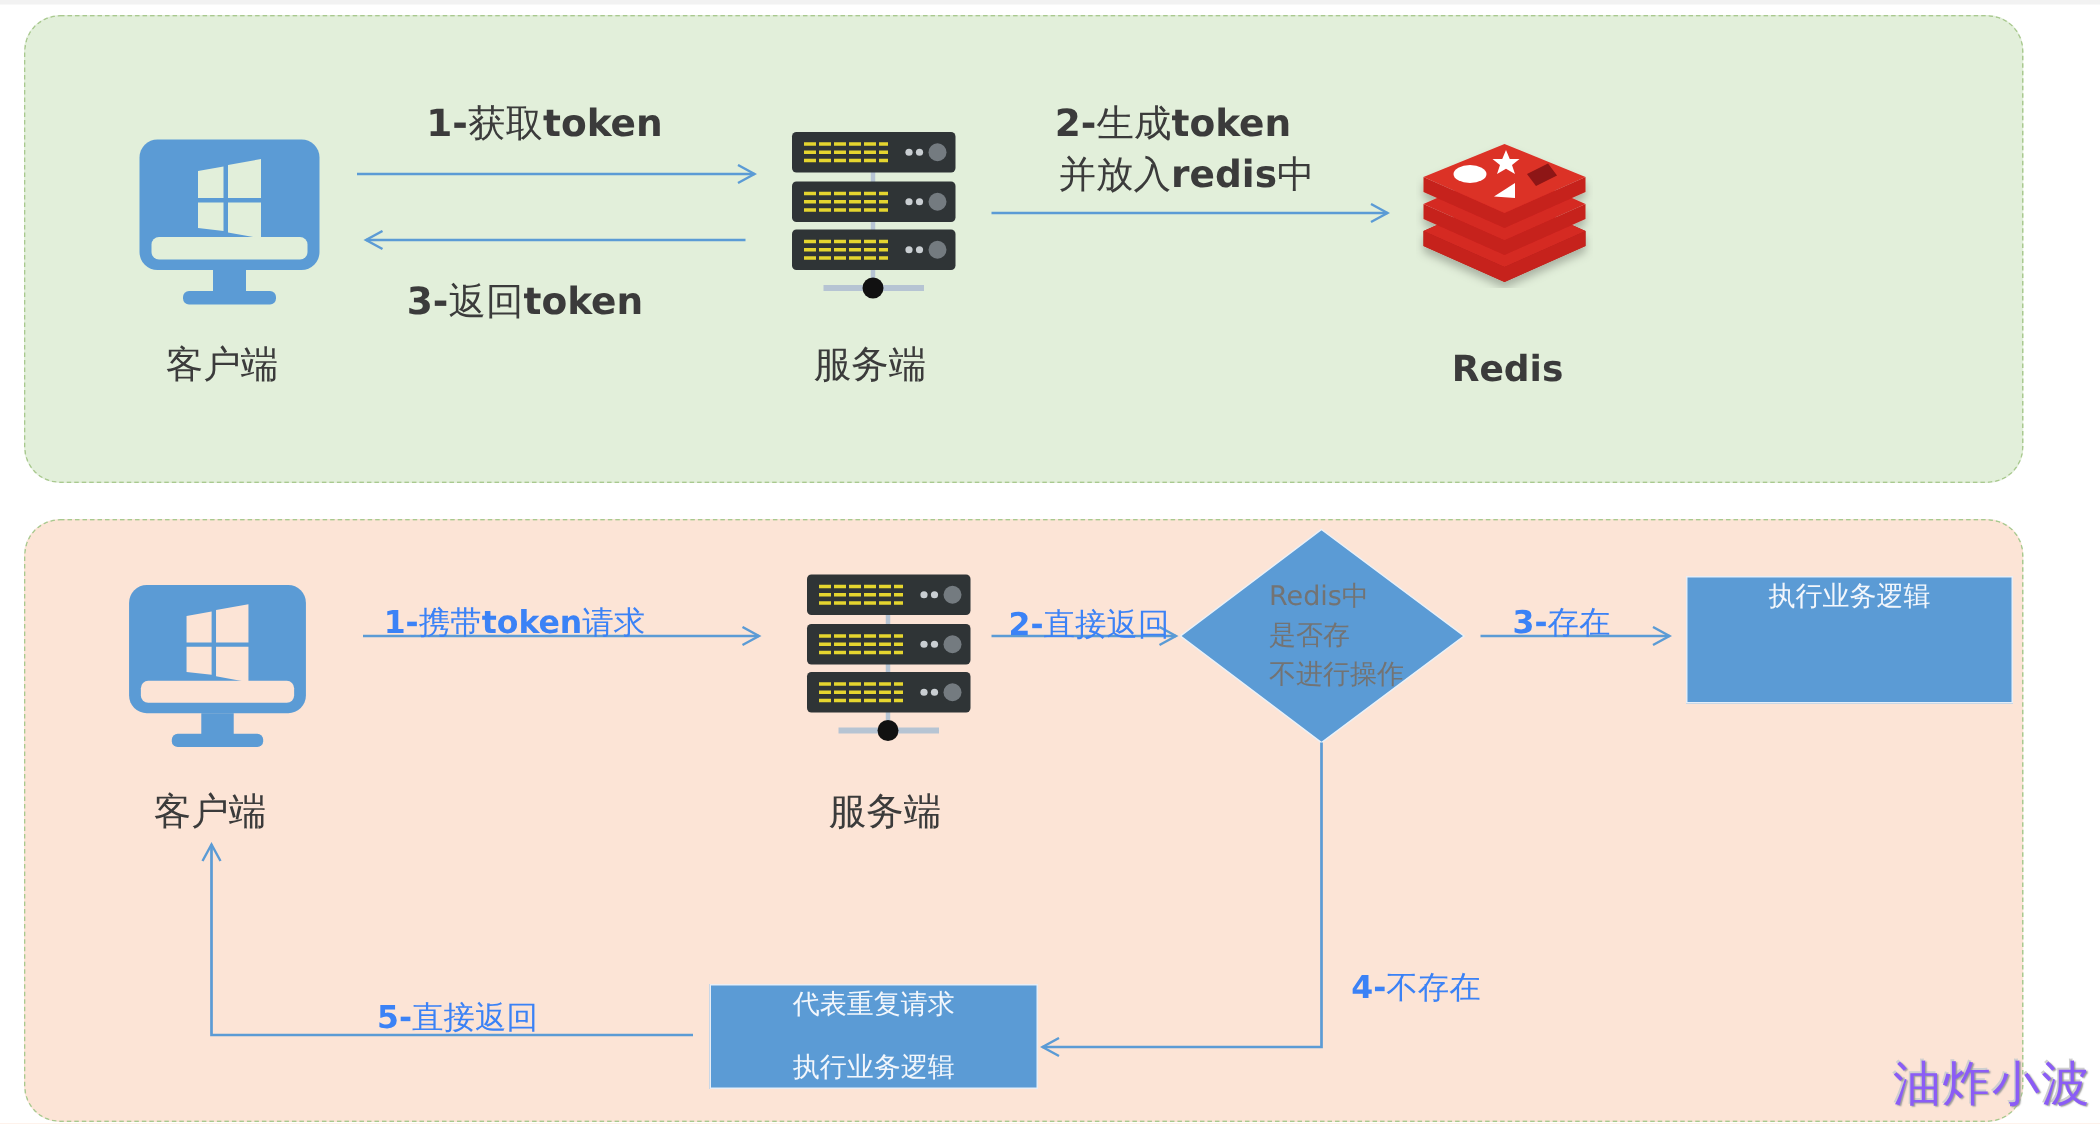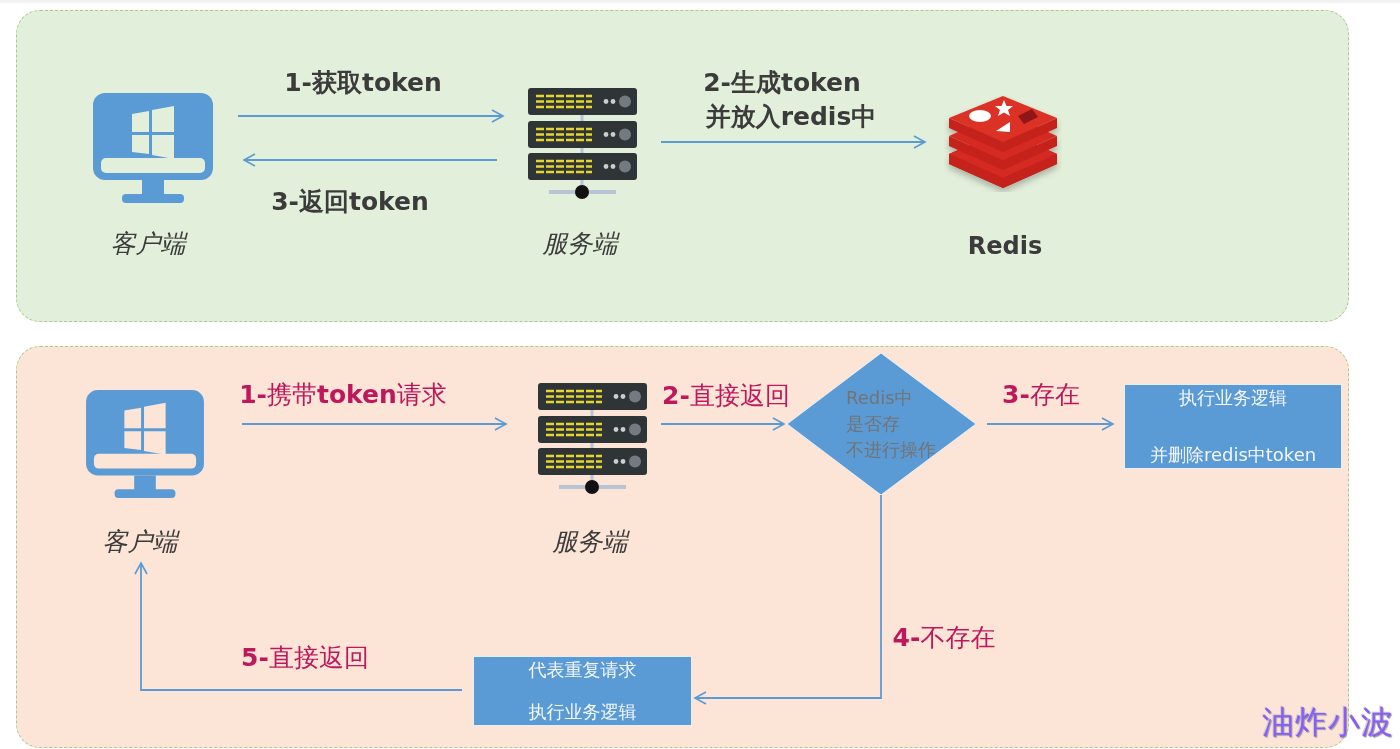--- a/index.html
+++ b/index.html
@@ -5,24 +5,24 @@
   html, body { margin:0; padding:0; }
   body { width:1400px; height:749px; background:#ffffff; position:relative; overflow:hidden;
          font-family:"DejaVu Sans", "Liberation Sans", sans-serif; color:#3a3a3a; }
   .topline { position:absolute; left:0; top:0; width:1400px; height:3px; background:#f2f2f2; }
   .panel { position:absolute; left:16px; width:1333px; border:1.5px dashed #a9c98f; border-radius:24px; box-sizing:border-box; }
   .panel.top { top:10px; height:312px; background:#e2efda; }
   .panel.bottom { top:346px; height:402px; background:#fce4d6; }
   svg.lines { position:absolute; left:0; top:0; width:1400px; height:749px; pointer-events:none; }
   .icon { position:absolute; }
   .lbl { position:absolute; white-space:nowrap; transform:translate(-50%,-50%); }
-  .node-lbl { font-size:25px; color:#3b3b3b; font-family:"DejaVu Serif", "Liberation Serif", serif;font-style:italic; }
+  .node-lbl { font-size:25px; color:#3b3b3b; font-family:"DejaVu Serif", "Liberation Serif", serif; }
   .step-lbl-lg { font-size:25px; color:#3b3b3b; font-weight:bold; }
-  .step-lbl-lg .cn { font-weight:bold; font-family:"DejaVu Serif", "Liberation Serif", serif; }
-  .step-lbl-sm { font-size:25px; color:#be185d; font-weight:bold; }
+  .step-lbl-lg .cn { font-weight:normal; font-family:"DejaVu Serif", "Liberation Serif", serif; }
+  .step-lbl-sm { font-size:21px; color:#3b82f6; font-weight:bold;margin-top:21px; }
   .step-lbl-sm .cn { font-weight:normal; font-family:"DejaVu Serif", "Liberation Serif", serif; }
   .redis-lbl { font-size:24px; font-weight:bold; color:#3b3b3b; }
   .box { position:absolute; background:#5b9bd5; color:#f3f7fc; display:flex; flex-direction:column; align-items:center; justify-content:space-between; font-size:18px; line-height:26px; text-align:center; border:1px solid #e8eef6; box-sizing:border-box; }
   .diamond-text { position:absolute; color:#737373; font-size:18px; line-height:26px; text-align:left; }
   .watermark { position:absolute; right:6px; bottom:4px; font-size:32px; color:#8b5cf6; font-family:Liberation Sans, sans-serif;
                text-shadow: 1px 1px 1px #9a9a9a, -1px -1px 0 #cfcfcf; letter-spacing:1px; }
 </style>
 </head>
 <body>
 
@@ -210,21 +210,20 @@
 </div>
 
 <div class="diamond-text" style="left:846px;top:385px">
   <div>Redis中</div>
   <div>是否存</div>
   <div>不进行操作</div>
 </div>
 
 <div class="box" style="left:1124px;top:384px;width:218px;height:85px">
   <div>执行业务逻辑</div>
-  <div>并删除redis中token</div>
 </div>
 
 <div class="box" style="left:473px;top:656px;width:219px;height:70px">
   <div>代表重复请求</div>
   <div>执行业务逻辑</div>
 </div>
 
 <div class="watermark">油炸小波</div>
 
 </body></html>

